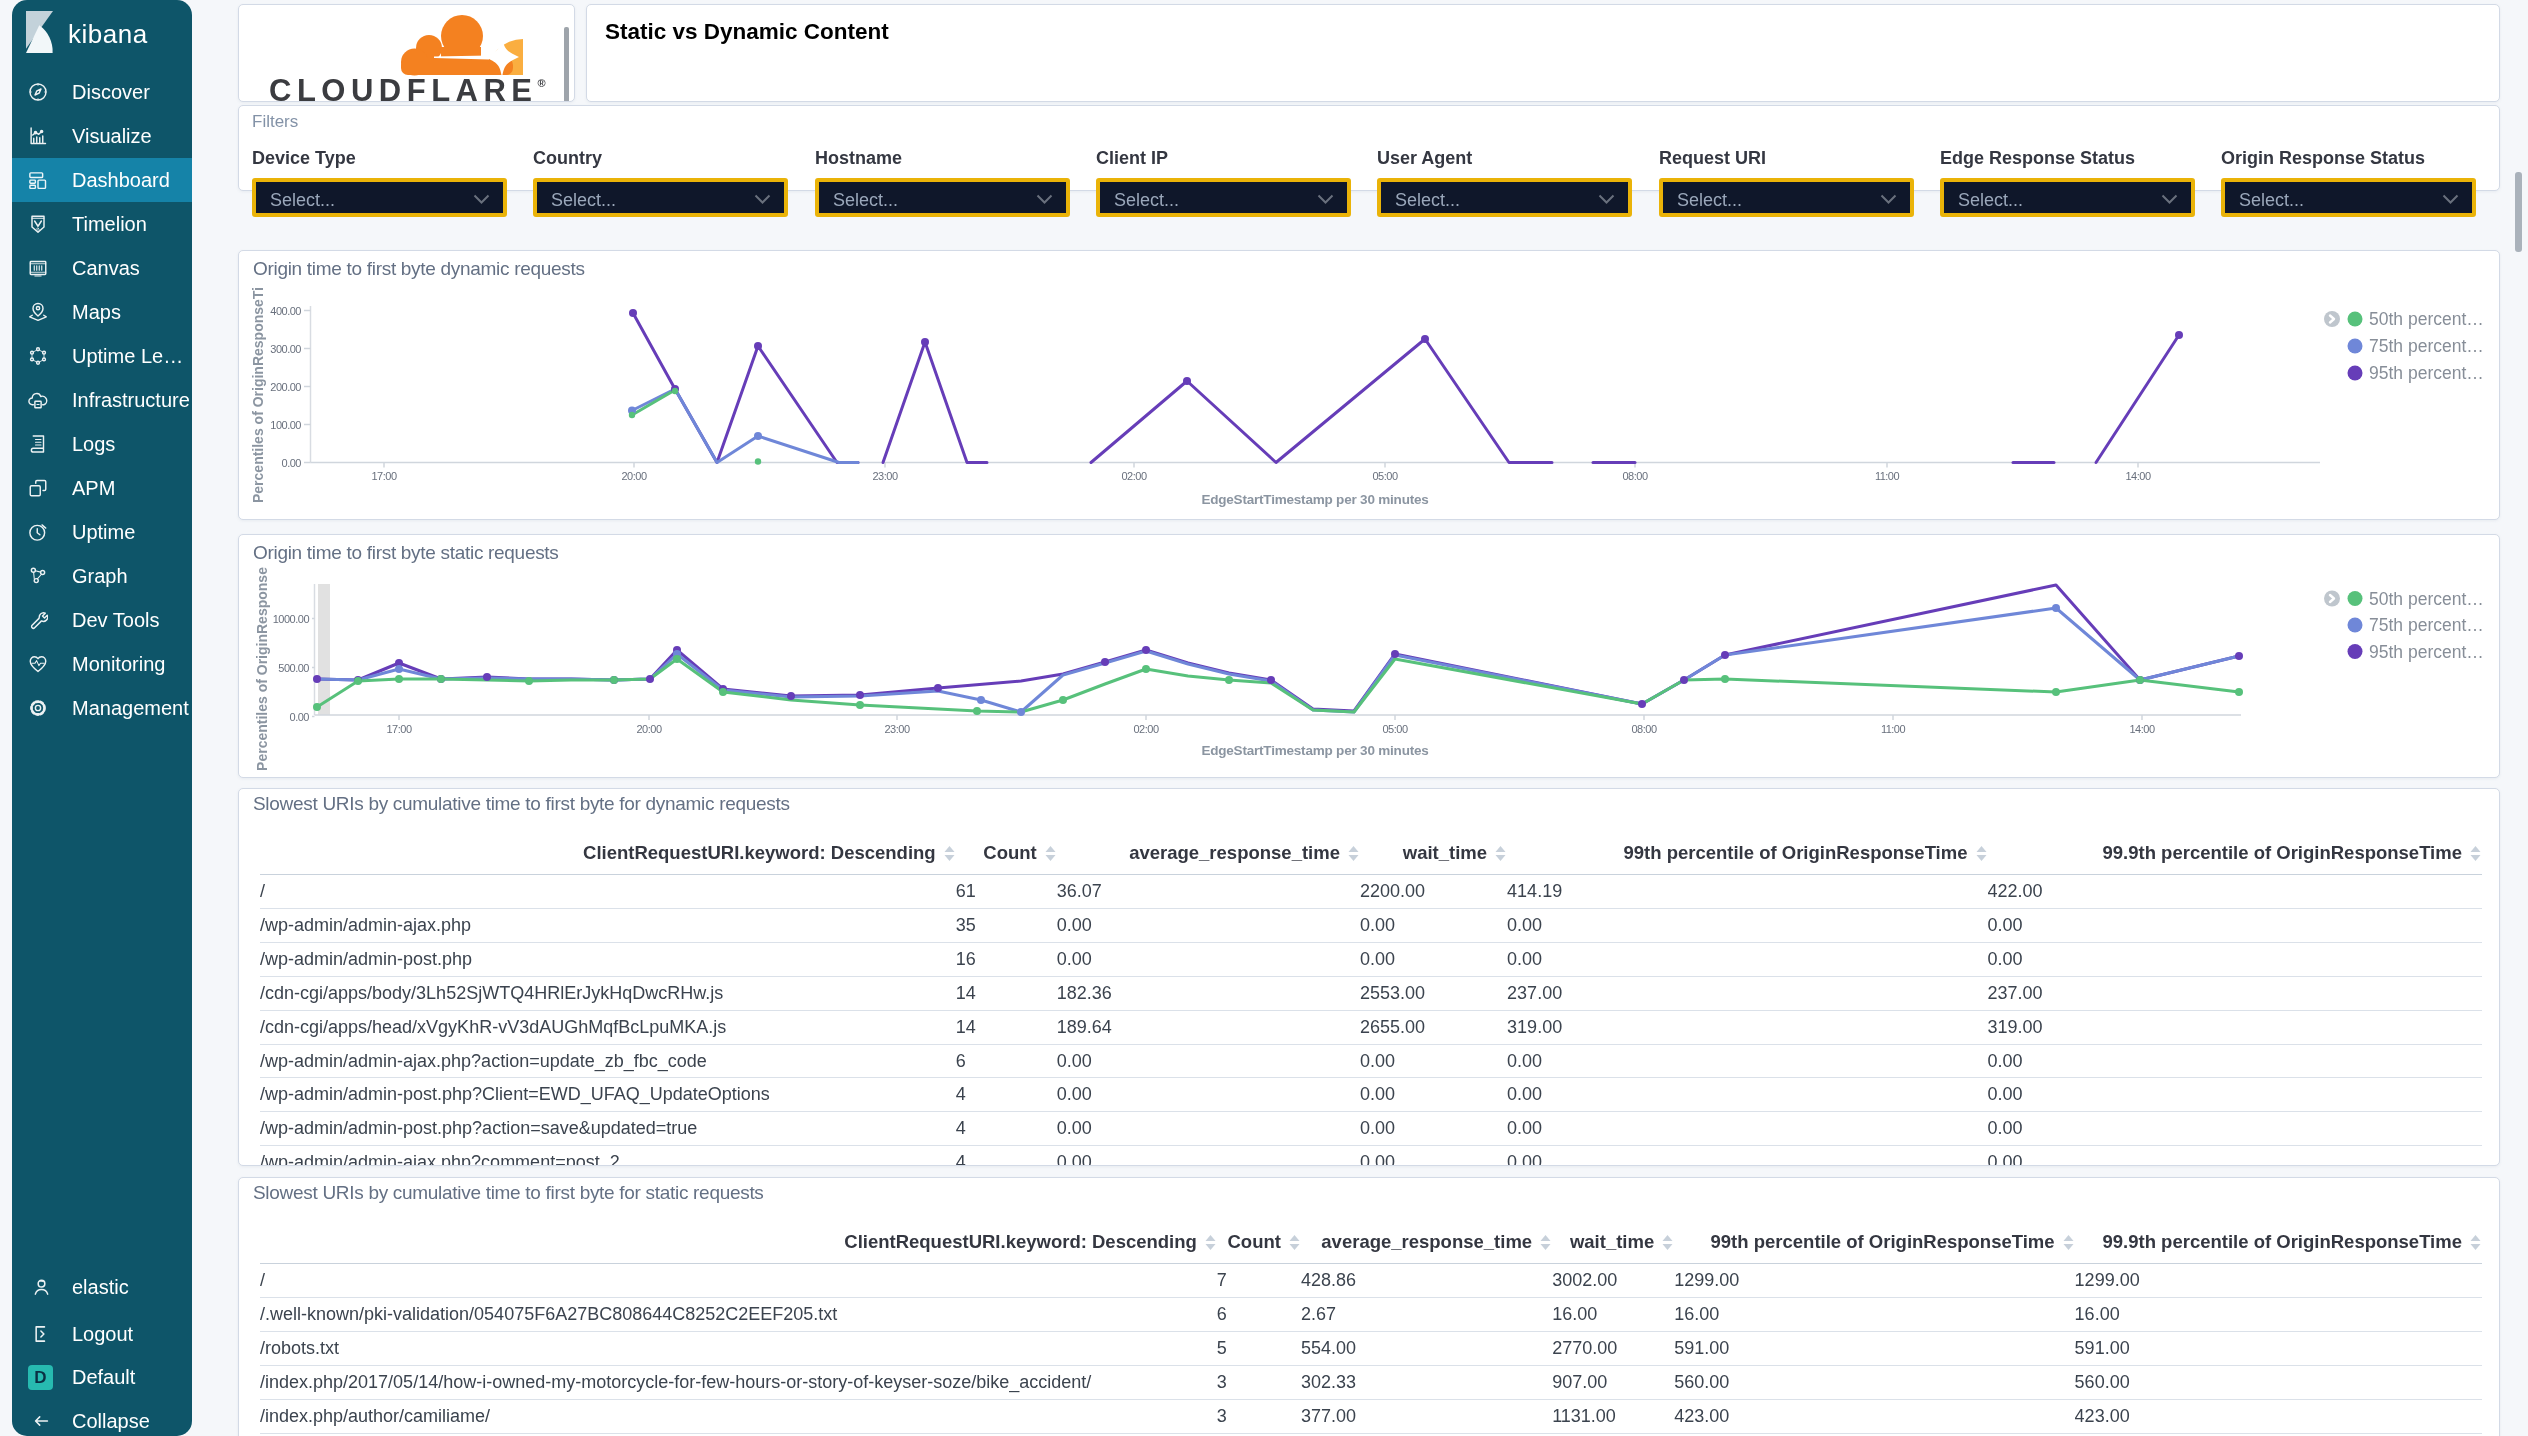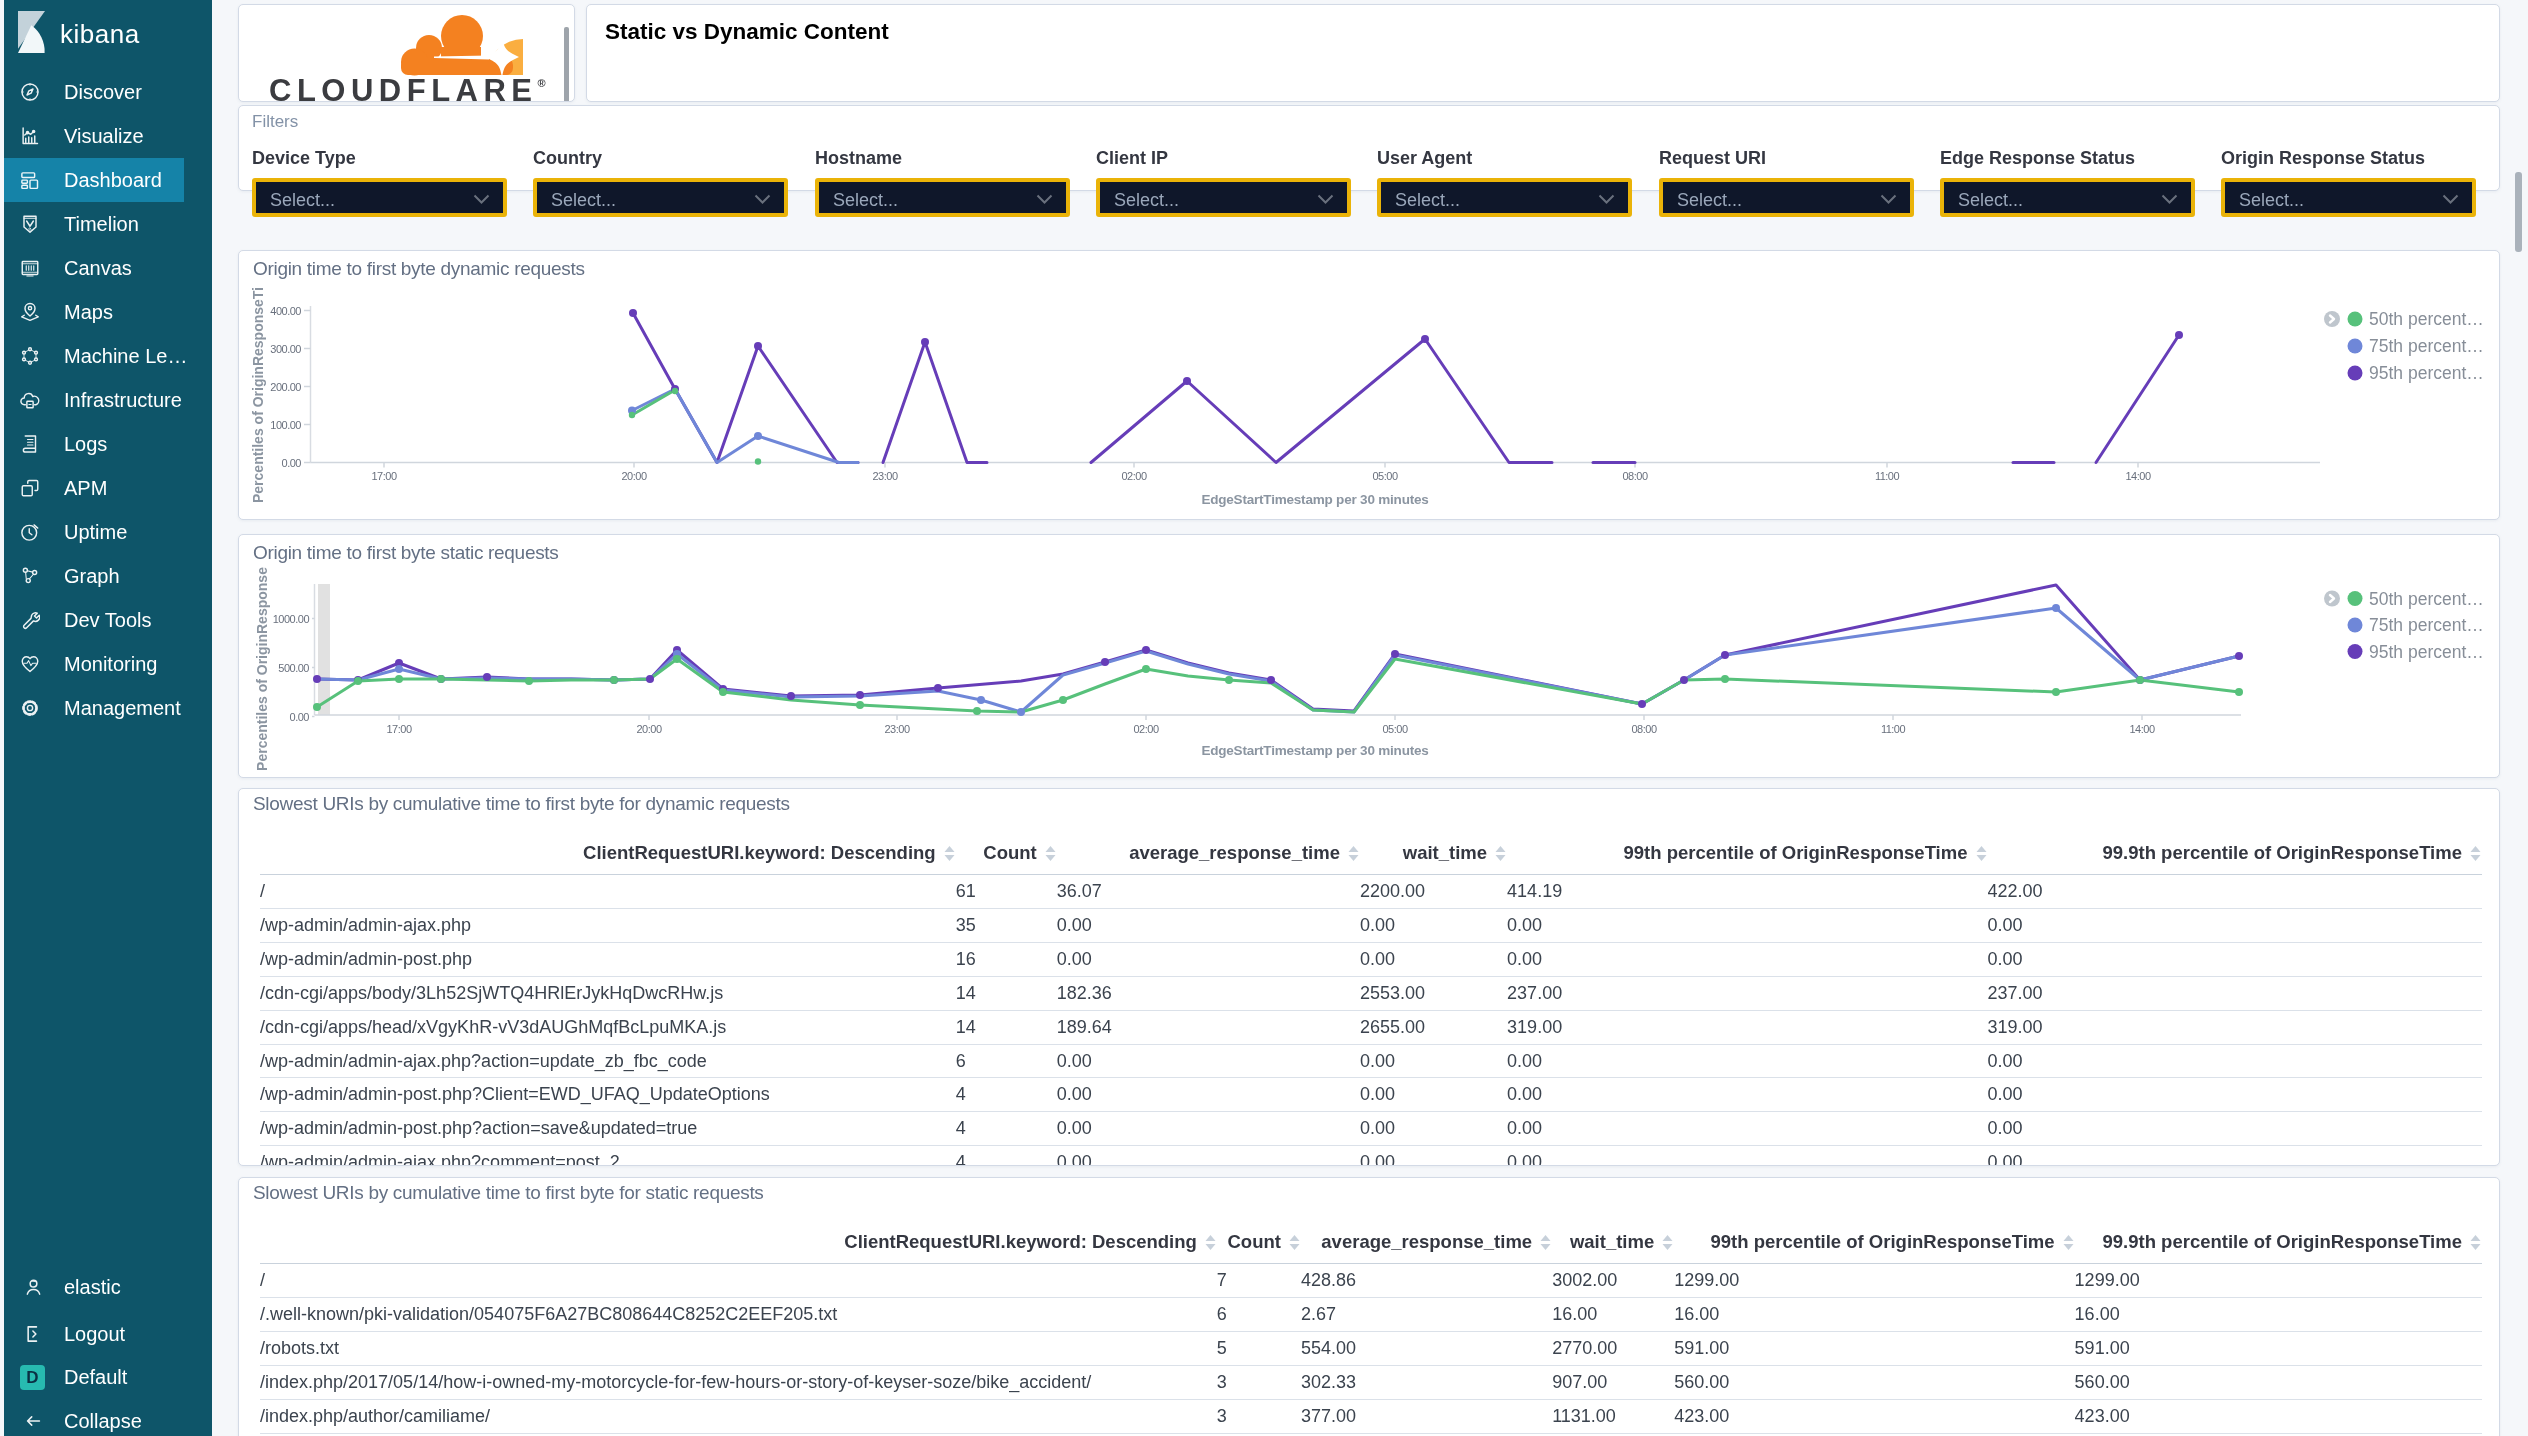--- a/index.html
+++ b/index.html
@@ -1,16 +1,16 @@
 <!DOCTYPE html>
 <html><head><meta charset="utf-8"><style>
 * { margin:0; padding:0; box-sizing:border-box; }
 html,body { width:2528px; height:1436px; overflow:hidden; background:#f5f7fa;
   font-family:"Liberation Sans",sans-serif; position:relative; }
-#side { position:absolute; left:4px; top:0; width:208px; height:1436px; background:#0e5569; }
+#side { position:absolute; left:12px; top:0; width:180px; height:1436px; background:#0e5569;border-radius:15px; }
 #side .brand { position:absolute; left:56px; top:19px; color:#fff; font-size:26px; letter-spacing:.5px; }
 .nitem { position:absolute; left:0; width:180px; height:44px; color:#fff; }
 .nitem span { position:absolute; left:60px; top:50%; transform:translateY(-50%); font-size:20px; white-space:nowrap; }
 .nitem .nico { position:absolute; left:16px; top:50%; transform:translateY(-50%); }
 .nitem svg[width="19"] { left:20px; }
 .nitem.active { background:#1583a8; }
 .dbadge { display:block; position:absolute; left:16px !important; top:10px !important; transform:none !important;
   width:25px; height:25px; background:#27bab0; border-radius:4px; color:#0a2f43; font-weight:bold;
   font-size:17px !important; text-align:center; line-height:25px; }
 .panel { position:absolute; background:#fff; border:1px solid #d3dae6; border-radius:5px;
@@ -90,21 +90,21 @@
     <div class="nitem" style="top:334px">
       <svg class="nico" width="20" height="20" viewBox="0 0 16 16" fill="none" stroke="#fff" stroke-width="1.15" stroke-linecap="round" stroke-linejoin="round" opacity="0.92">
         <circle cx="8" cy="2.6" r="1.15"></circle>
         <circle cx="12.8" cy="5.3" r="1.15"></circle>
         <circle cx="12.8" cy="10.7" r="1.15"></circle>
         <circle cx="8" cy="13.4" r="1.15"></circle>
         <circle cx="3.2" cy="10.7" r="1.15"></circle>
         <circle cx="3.2" cy="5.3" r="1.15"></circle>
         <path d="M8.9 3.2 11.8 4.8M12.8 6.5v3M11.8 11.3 8.9 12.9M7.1 12.9 4.2 11.3M3.2 9.6v-3M4.2 4.8 7.1 3.2" stroke-width="0.7"></path>
       </svg>
-      <span>Machine Le…</span>
+      <span>Uptime Le…</span>
     </div>
     <div class="nitem" style="top:378px">
       <svg class="nico" width="20" height="20" viewBox="0 0 16 16" fill="none" stroke="#fff" stroke-width="1.15" stroke-linecap="round" stroke-linejoin="round" opacity="0.92">
         <path d="M4.3 11.8H3.5A2.7 2.7 0 0 1 3.4 6.4 3.5 3.5 0 0 1 10.2 5.2a3 3 0 0 1 2.5 6.6h-1"></path>
         <rect x="5.5" y="9" width="5" height="5.2" rx=".5"></rect>
         <path d="M7.1 11.6h1.8" stroke-width="0.8"></path>
       </svg>
       <span>Infrastructure</span>
     </div>
     <div class="nitem" style="top:422px">

